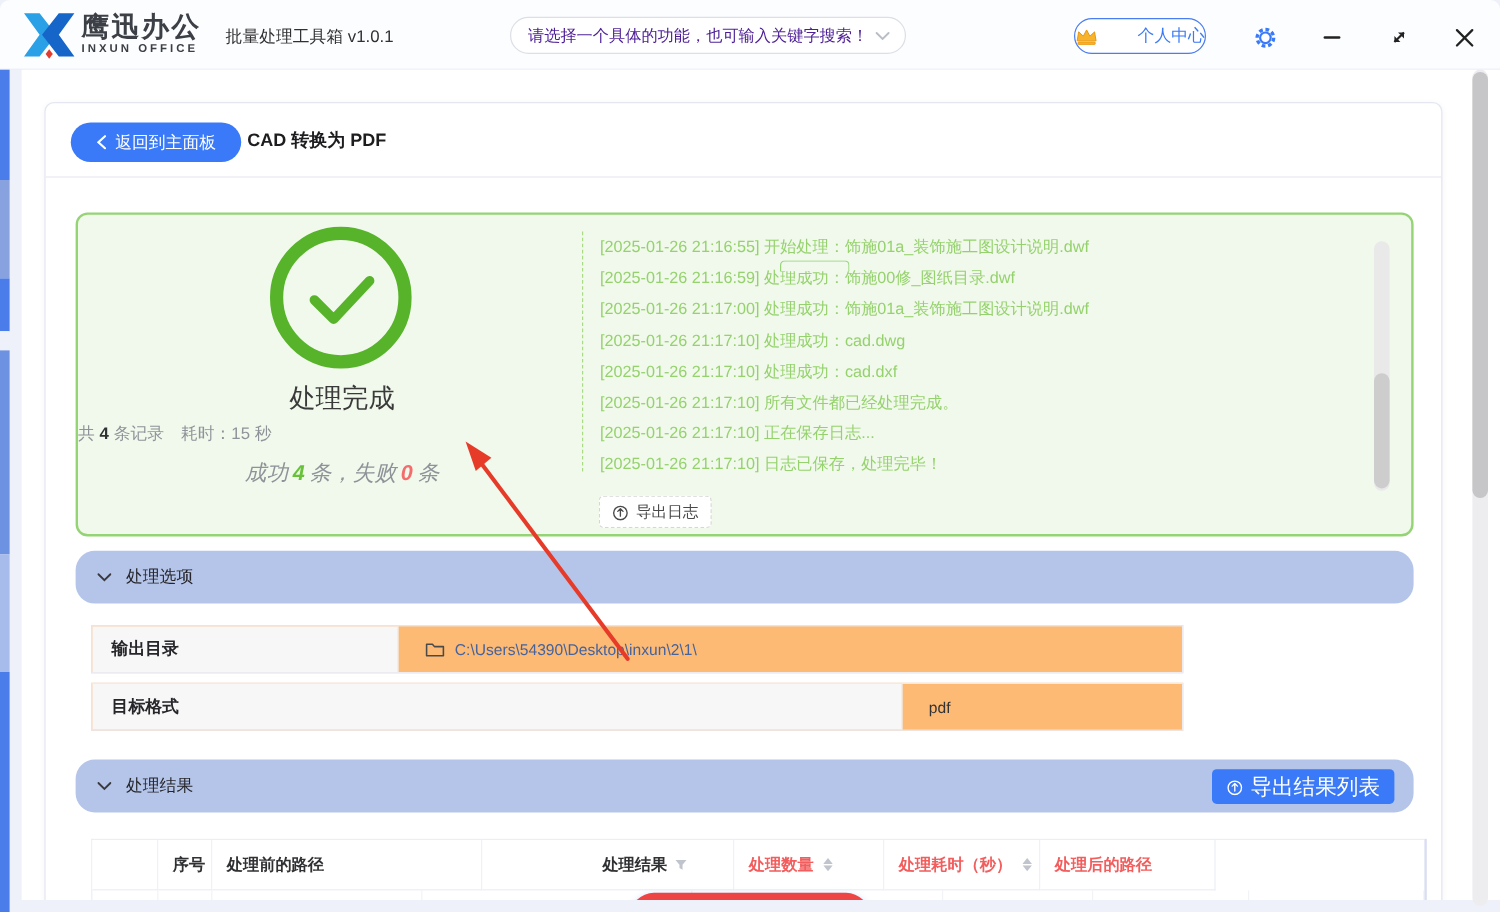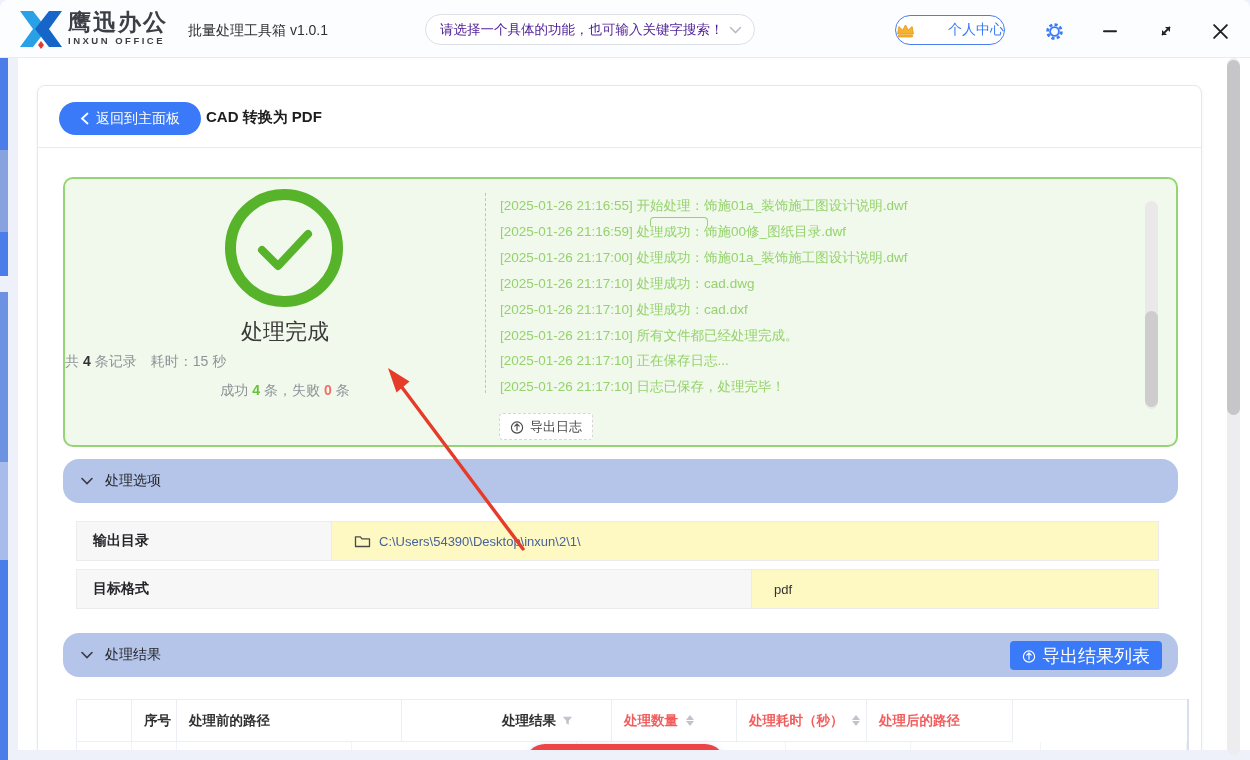--- a/index.html
+++ b/index.html
@@ -28,42 +28,42 @@
   .back-btn { position:absolute; left:21px; top:16px; width:142px; height:33px; background:#3a7af8; border-radius:17px; display:flex; align-items:center; justify-content:center; gap:7px; cursor:pointer; }
   .back-btn span { color:#fff; font-size:14px; }
   .page-title { position:absolute; left:168px; top:22px; font-size:15px; font-weight:bold; color:#1d1d1f; }
   .card-divider { position:absolute; left:0; top:61px; width:100%; height:0; border-top:1px solid #e9e9f0; }
 
   
   .result-panel { position:absolute; left:25px; top:91px; width:1115px; height:270px; background:#f0f9eb; border:2px solid #95d475; border-radius:10px; }
   .ring { position:absolute; left:160px; top:10px; width:118px; height:118px; border-radius:50%; border:11px solid #56b32a; }
   .status-title { position:absolute; left:0; top:138px; width:440px; text-align:center; font-size:22px; color:#3a3a3a; }
   .stat-line1 { position:absolute; left:0; top:174px; width:440px; font-size:14px; color:#8f9399; }
-  .stat-line2 { position:absolute; left:0; top:203px; width:440px; text-align:center; font-size:14px; color:#8f9399; }
+  .stat-line2 { position:absolute; left:0; top:203px; width:440px; text-align:center; font-size:18px; color:#8f9399;font-style:italic; }
   .stat-line1 b { color:#303133; margin:0 4px; }
   .gap-l { margin-left:14px; }
   .v-green { color:#67c23a; font-weight:bold; margin:0 4px; }
   .v-red { color:#f56c6c; font-weight:bold; margin:0 4px; }
   .log-area { position:absolute; left:420px; top:14px; width:645px; height:200px; border-left:1px dashed #a9db85; padding-left:14px; }
   .log-line { font-size:13.5px; color:#95d26d; line-height:25.9px; white-space:nowrap; }
   .export-log { position:absolute; left:434px; top:234px; height:27px; padding:0 10px; background:#fff; border:1px dashed #d6d6d6; border-radius:4px; display:inline-flex; align-items:center; gap:6px; cursor:pointer; color:#4a4a4a; }
   .export-log span { font-size:13px; }
   .panel-scroll-track { position:absolute; right:18px; top:22px; width:13px; height:208px; background:#e9e9e9; border-radius:7px; }
   .panel-scroll-thumb { position:absolute; left:0; top:110px; width:13px; height:96px; background:#cdcdcd; border-radius:7px; }
 
   
   .section-bar { position:absolute; left:25px; width:1115px; height:44px; background:#b5c5ea; display:flex; align-items:center; padding-left:18px; gap:12px;border-radius:16px; }
   .section-bar span { font-size:14px; color:#26262a; }
   .sec-options { top:373px; }
   .sec-results { top:547px; }
   .export-list-btn { position:absolute; right:16px; top:8px; height:29px; padding:0 12px; background:#3a7af8; border-radius:4px; display:flex; align-items:center; gap:6px; cursor:pointer; color:#fff; }
   .export-list-btn span { font-size:18px; color:#fff; }
 
   
-  .opt-row { position:absolute; left:38px; width:1083px; height:40px; display:flex; border:1px solid #ececf0; background:#fef9c3; }
+  .opt-row { position:absolute; left:38px; width:910px; height:40px; display:flex; border:1px solid #ececf0; background:#fdba74; }
   .row1 { top:435px; }
   .row2 { top:483px; }
   .opt-label { background:#f7f7f8; border-right:1px solid #ececf0; display:flex; align-items:center; padding-left:16px; font-size:14px; font-weight:bold; color:#26262a; }
   .row1 .opt-label { width:255px; }
   .row2 .opt-label { width:675px; }
   .opt-value { flex:1; display:flex; align-items:center; padding-left:22px; gap:8px; }
   .path-text { font-size:13px; color:#46639c; }
   .plain-value { font-size:13px; color:#333; }
 
   

